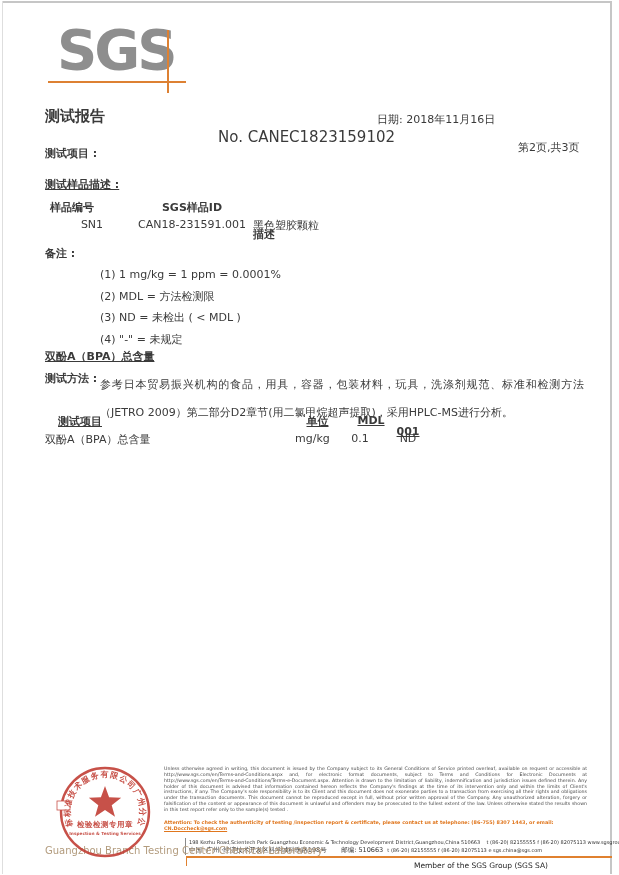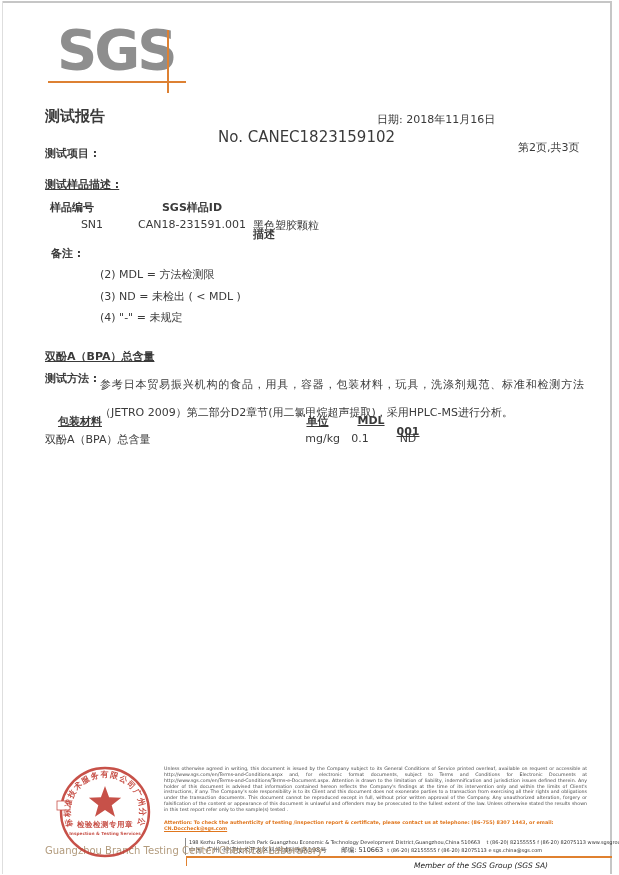--- a/index.html
+++ b/index.html
@@ -28,44 +28,44 @@
   .it{margin-top:11px;}
   .lbl-results{left:45px;top:146px;}
   .lbl-sampledesc{left:45px;top:177px;}
   
   .st-h1{left:50px;top:200px;width:84px;text-align:left;}
   .st-h2{left:134px;top:200px;width:116px;text-align:center;}
   .st-h3{left:253px;top:200px;margin-top:27px;}
   .st-r1{left:50px;top:218px;width:84px;text-align:center;}
   .st-r2{left:134px;top:218px;width:116px;text-align:center;}
   .st-r3{left:253px;top:218px;}
-  .lbl-notes{left:51px;top:246px;}
+  .lbl-notes{left:45px;top:246px;}
   .notes{left:100px;top:264px;line-height:21.5px;}
   .bpa-title{left:45px;top:349px;}
   .lbl-method{left:45px;top:371px;}
   .method-text{left:100px;top:371px;width:484px;line-height:28px;text-align:justify;}
   
   .rt-h1{left:58px;top:414px;}
   .rt-h2{left:295px;top:414px;width:45px;text-align:center;}
   .rt-h3{left:340px;top:414px;width:40px;text-align:center;margin-left:11px;}
   .rt-h4{left:388px;top:414px;width:40px;text-align:center;}
   .rt-c1{left:45px;top:432px;}
-  .rt-c2{left:295px;top:432px;width:45px;text-align:right;}
+  .rt-c2{left:295px;top:432px;width:45px;text-align:left;}
   .rt-c3{left:340px;top:432px;width:40px;text-align:center;}
   .rt-c4{left:388px;top:432px;width:40px;text-align:center;}
   
   .legal{left:164px;top:766px;width:423px;font-size:4.7px;line-height:5.85px;text-align:justify;color:#4a4a4a;}
   .attention{left:164px;top:819px;width:423px;font-size:4.9px;line-height:6.2px;color:#e0761d;font-weight:bold;}
   .addr-sep{left:185px;top:838px;width:1px;height:17px;background:#8a8a8a;}
   .addr-line1{left:189px;top:839px;width:423px;font-size:5px;color:#333;white-space:nowrap;}
   .addr-line2{left:189px;top:846px;width:423px;font-size:6.5px;color:#333;white-space:nowrap;}
   .addr-line2 .latin{font-size:5px;}
   .orange-line{left:186px;top:856px;width:426px;height:2px;background:#e0812f;}
   .orange-tick{left:186px;top:856px;width:1px;height:10px;background:#e0812f;}
-  .member{left:350px;top:861px;width:262px;font-size:7.5px;text-align:center;color:#222;font-style:italic;}
+  .member{left:350px;top:861px;width:262px;font-size:7.5px;text-align:center;color:#222;}
   .company1{left:45px;top:835px;font-size:6.8px;color:#b29b7d;margin-top:44px;}
   .company2{left:45px;top:845px;font-size:10px;color:#b29b7d;}
   .stamp{left:46px;top:763px;width:120px;height:98px;opacity:.88;}
 </style>
 </head>
 <body>
 
 <div>
 
   <div class="abs b-top"></div>
@@ -86,30 +86,31 @@
 
   <div class="abs fs11 bold st-h1">样品编号</div>
   <div class="abs fs11 bold st-h2">SGS样品ID</div>
   <div class="abs fs11 bold st-h3">描述</div>
   <div class="abs fs11 st-r1">SN1</div>
   <div class="abs fs11 st-r2">CAN18-231591.001</div>
   <div class="abs fs11 st-r3">黑色塑胶颗粒</div>
 
   <div class="abs fs11 bold lbl-notes">备注 :</div>
   <div class="abs fs11 notes">
+    <div>(1) 1 mg/kg = 1 ppm = 0.0001%</div>
     <div>(2) MDL = 方法检测限</div>
     <div>(3) ND = 未检出 ( &lt; MDL )</div>
     <div>(4) "-" = 未规定</div>
   </div>
 
   <div class="abs fs11 bold u bpa-title">双酚A（BPA）总含量</div>
   <div class="abs fs11 bold lbl-method">测试方法 :</div>
   <div class="abs fs11 method-text">参考日本贸易振兴机构的食品，用具，容器，包装材料，玩具，洗涤剂规范、标准和检测方法（JETRO 2009）第二部分D2章节(用二氯甲烷超声提取)，采用HPLC-MS进行分析。</div>
 
-  <div class="abs fs11 bold u rt-h1">包装材料</div>
+  <div class="abs fs11 bold u rt-h1">测试项目</div>
   <div class="abs fs11 bold u rt-h2">单位</div>
   <div class="abs fs11 bold u rt-h3">MDL</div>
   <div class="abs fs11 bold u it rt-h4">001</div>
   <div class="abs fs11 rt-c1">双酚A（BPA）总含量</div>
   <div class="abs fs11 rt-c2">mg/kg</div>
   <div class="abs fs11 rt-c3">0.1</div>
   <div class="abs fs11 rt-c4">ND</div>
 
   <div class="abs legal">Unless otherwise agreed in writing, this document is issued by the Company subject to its General Conditions of Service printed overleaf, available on request or accessible at http://www.sgs.com/en/Terms-and-Conditions.aspx and, for electronic format documents, subject to Terms and Conditions for Electronic Documents at http://www.sgs.com/en/Terms-and-Conditions/Terms-e-Document.aspx. Attention is drawn to the limitation of liability, indemnification and jurisdiction issues defined therein. Any holder of this document is advised that information contained hereon reflects the Company's findings at the time of its intervention only and within the limits of Client's instructions, if any. The Company's sole responsibility is to its Client and this document does not exonerate parties to a transaction from exercising all their rights and obligations under the transaction documents. This document cannot be reproduced except in full, without prior written approval of the Company. Any unauthorized alteration, forgery or falsification of the content or appearance of this document is unlawful and offenders may be prosecuted to the fullest extent of the law. Unless otherwise stated the results shown in this test report refer only to the sample(s) tested .</div>
   <div class="abs attention"><span>Attention: To check the authenticity of testing /inspection report &amp; certificate, please contact us at telephone: (86-755) 8307 1443, or email: </span><span class="u">CN.Doccheck@sgs.com</span></div>

